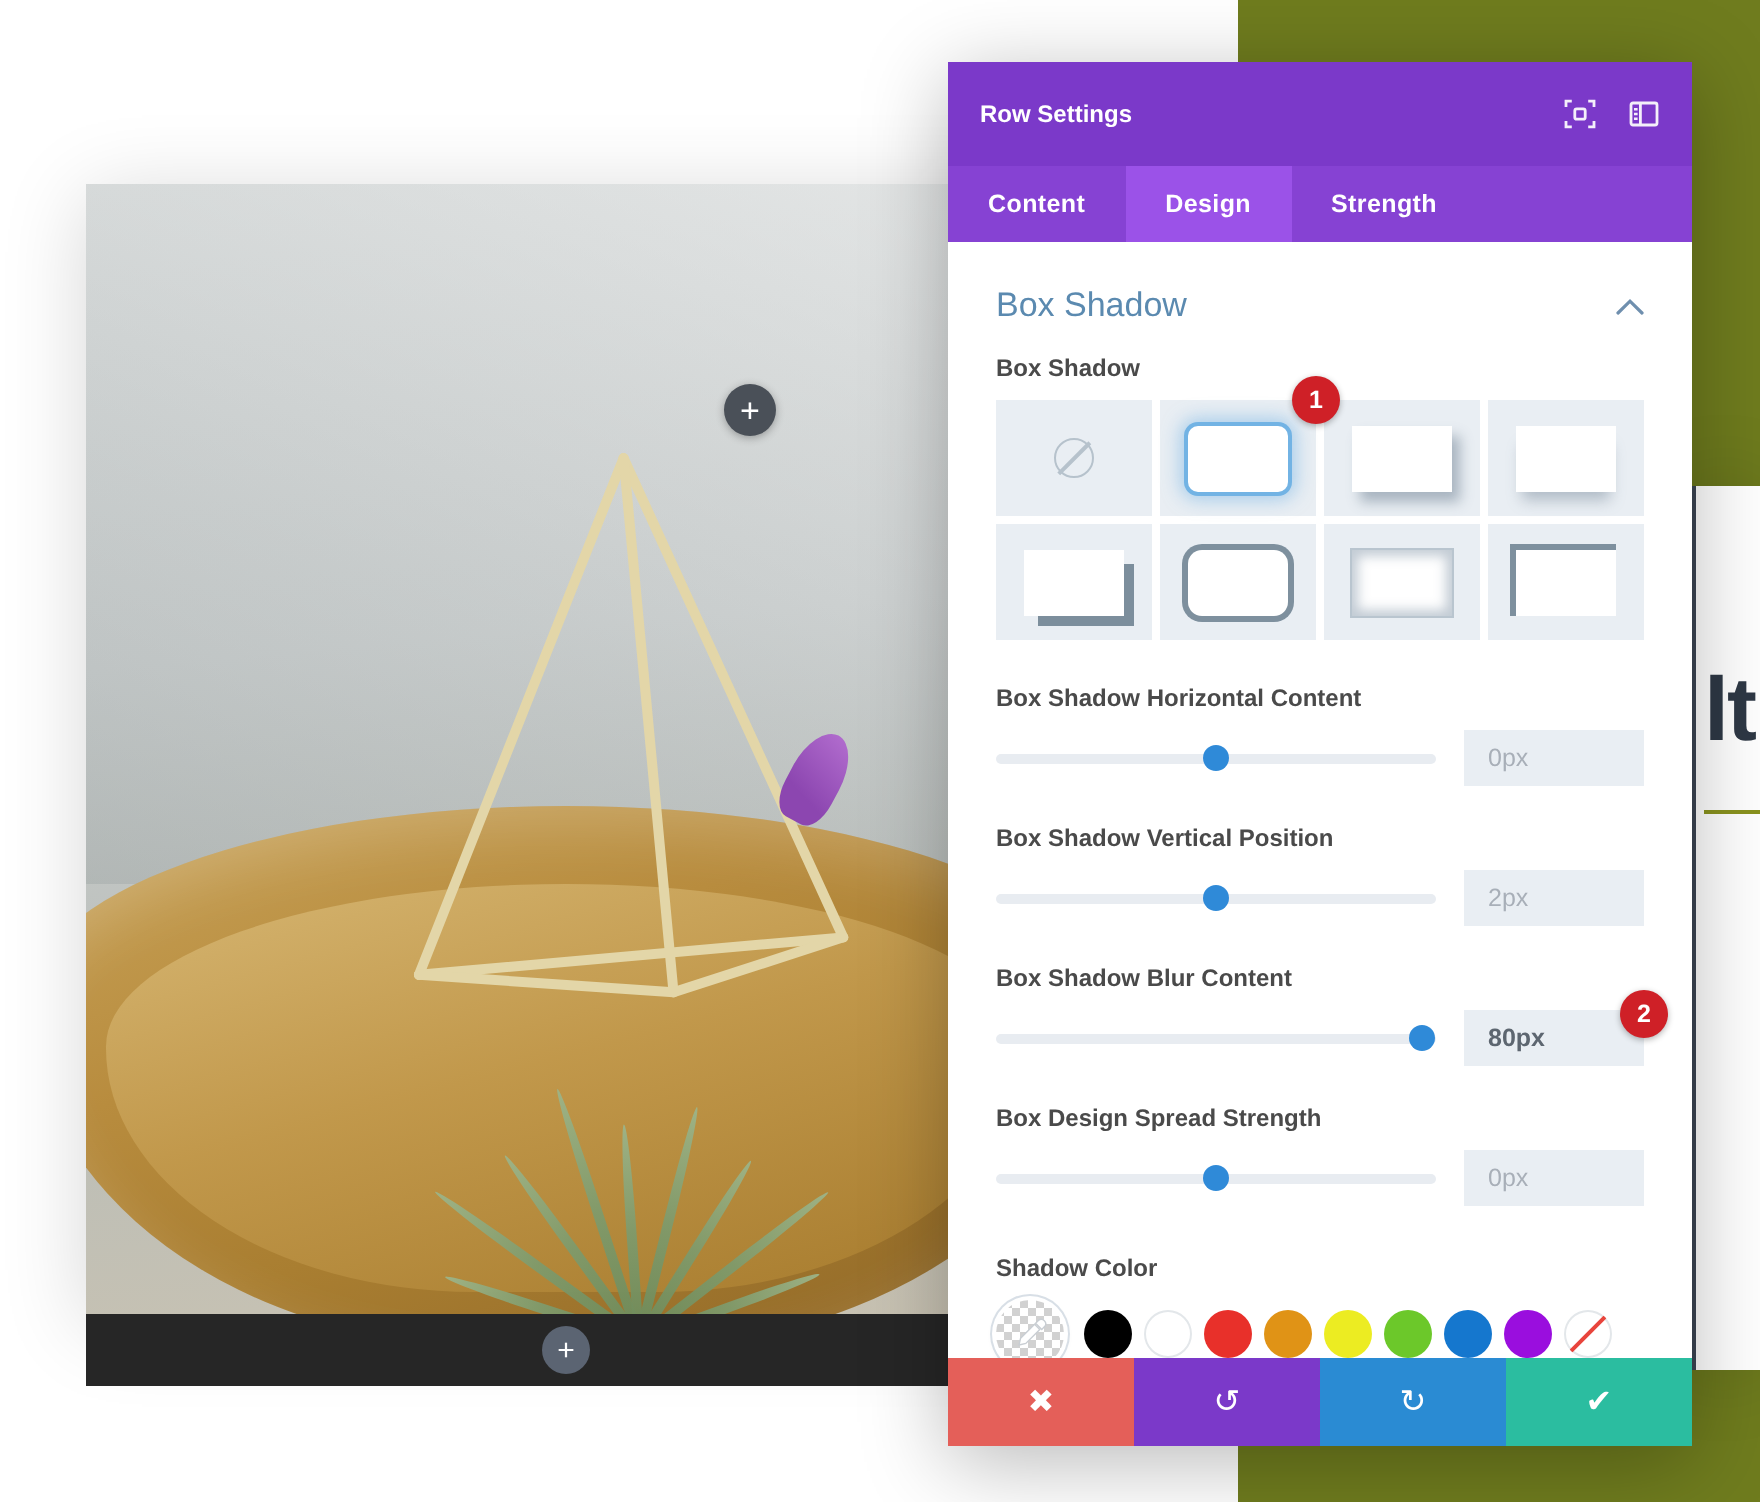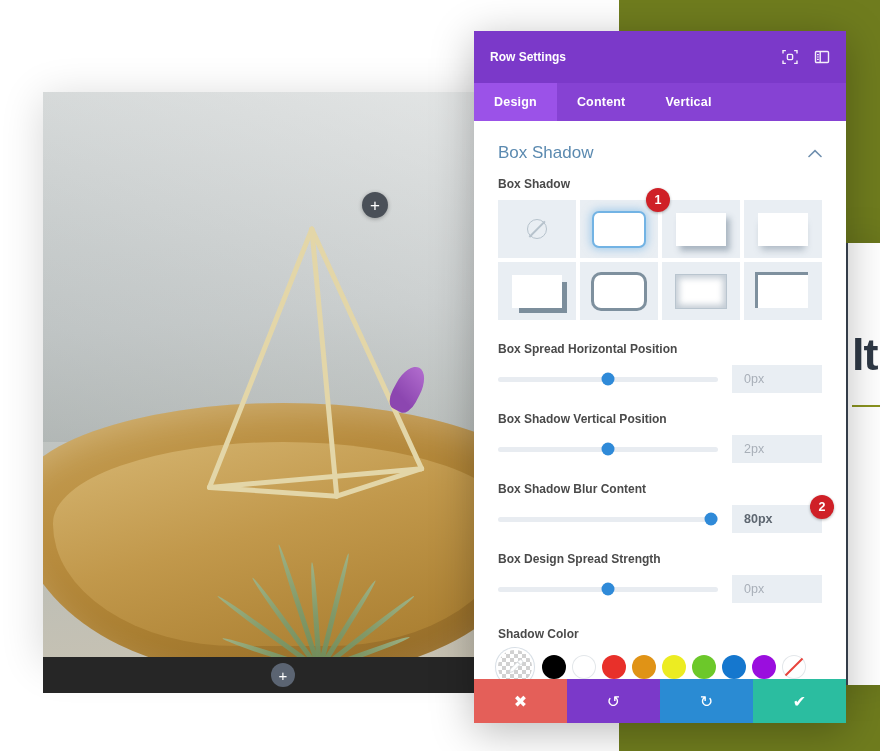--- a/index.html
+++ b/index.html
@@ -315,23 +315,23 @@
           <g stroke="#ffffff" stroke-width="1.4" fill="none">
             <rect x="1.5" y="2.5" width="13" height="11" rx="1"></rect>
             <path d="M6.2 2.5v11"></path>
             <path d="M3 5.6h1.8M3 8h1.8M3 10.4h1.8" stroke-width="1.2"></path>
           </g>
         </svg>
       </div>
     </div>
 
     <div class="tabs">
+      <div class="tab">Content</div>
       <div class="tab active">Design</div>
-      <div class="tab">Content</div>
-      <div class="tab">Vertical</div>
+      <div class="tab">Strength</div>
     </div>
 
     <div class="modal-body">
 
       <div class="section-head">
         <div class="section-title">Box Shadow</div>
         <svg width="14" height="9" viewBox="0 0 14 9" class="chev">
           <path d="M1 7.5L7 1.6l6 5.9" stroke="#6f8fae" stroke-width="1.6" fill="none" stroke-linecap="round"></path>
         </svg>
       </div>
@@ -360,21 +360,21 @@
         </div>
         <div class="preset">
           <div class="pv pv-inset"></div>
         </div>
         <div class="preset">
           <div class="pv pv-corner"></div>
         </div>
       </div>
 
       <div class="slider-row">
-        <div class="field-label">Box Spread Horizontal Position</div>
+        <div class="field-label">Box Shadow Horizontal Content</div>
         <div class="slider-line">
           <div class="track">
             <div class="thumb" style="left:50%"></div>
           </div>
           <div class="val-wrap">
             <input class="val-input" type="text" readonly="" value="0px" style="">
           </div>
         </div>
       </div>
 

